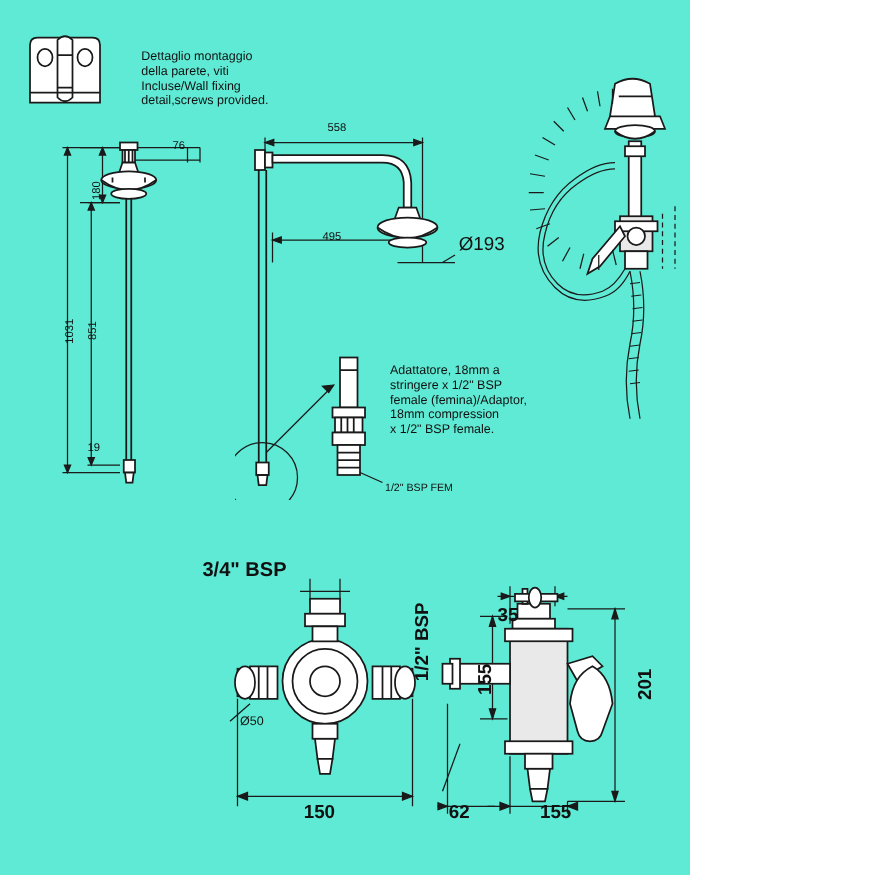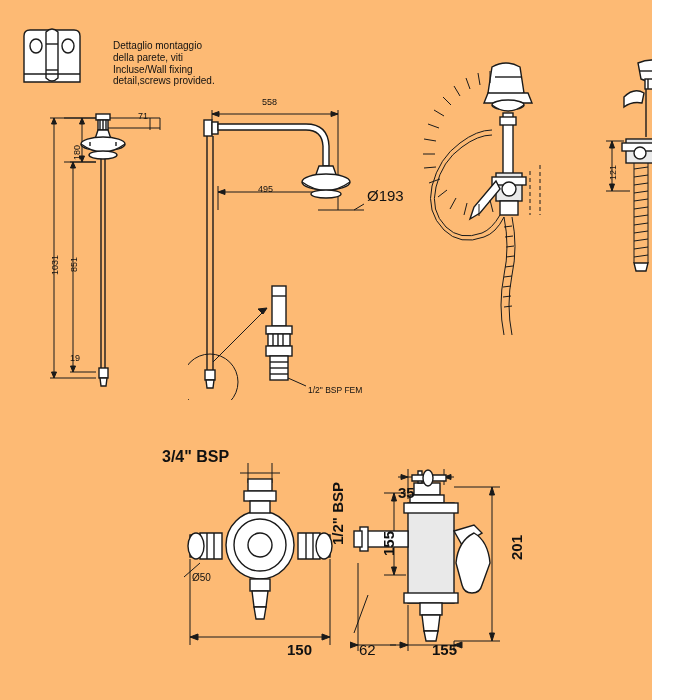--- a/index.html
+++ b/index.html
@@ -5,23 +5,23 @@
   html, body {
     margin: 0;
     padding: 0;
     background: #ffffff;
   }
   body {
     font-family: "Liberation Sans", sans-serif;
   }
   #sheet {
     position: relative;
-    width: 652px;
+    width: 552px;
     height: 700px;
-    background: #fdba74;
+    background: #5eead4;
     overflow: hidden;
   }
   .abs { position: absolute; }
   .lbl {
     position: absolute;
     font-family: "Liberation Sans", sans-serif;
     color: #111111;
     white-space: pre-line;
     line-height: 1.18;
   }
@@ -104,21 +104,21 @@
         <line x1="50" y1="42" x2="50" y2="46"></line>
         <line x1="76" y1="42" x2="76" y2="46"></line>
 
         <line x1="61" y1="59" x2="61" y2="270"></line>
         <line x1="65" y1="59" x2="65" y2="270"></line>
         <rect x="59" y="268" width="9" height="10" class="fillw"></rect>
         <path class="fillw" d="M60,278 L67,278 L66,286 L61,286 Z"></path>
       </g>
     </g>
   </svg>
-  <div class="dim" style="left:138px;top:111px;font-size:9px;">71</div>
+  <div class="dim" style="left:138px;top:111px;font-size:9px;">76</div>
   <div class="dim vert" style="left:72px;top:160px;font-size:9px;transform:rotate(-90deg);">180</div>
   <div class="dim vert" style="left:50px;top:275px;font-size:9px;transform:rotate(-90deg);">1031</div>
   <div class="dim vert" style="left:69px;top:272px;font-size:9px;transform:rotate(-90deg);">851</div>
   <div class="dim" style="left:70px;top:353px;font-size:9px;">19</div>
 
   <svg class="abs" style="left:188px;top:100px;" width="200" height="300">
     <g class="ln">
       <g class="thin">
 
         <line x1="24" y1="20" x2="24" y2="10"></line>
@@ -180,20 +180,25 @@
       <line x1="30" y1="96" x2="48" y2="104"></line>
     </g>
   </svg>
 
   <svg class="abs" style="left:205px;top:300px;" width="80" height="70">
     <g class="ln thin">
       <line x1="8" y1="62" x2="62" y2="8"></line>
       <path d="M62,8 l-9,1 l5,5 z" fill="#1a1a1a"></path>
     </g>
   </svg>
+  <div class="lbl" style="left:312px;top:291px;font-size:10px;">Adattatore, 18mm a
+stringere x 1/2" BSP
+female (femina)/Adaptor,
+18mm compression
+x 1/2" BSP female.</div>
   <div class="lbl" style="left:308px;top:385px;font-size:8.5px;">1/2" BSP FEM</div>
 
   <svg class="abs" style="left:400px;top:55px;" width="180" height="300">
     <g class="ln">
 
       <g class="med">
         <path class="fillw" d="M92,12 q14,-8 28,0 l4,26 q-18,8 -36,0 Z"></path>
         <line x1="95" y1="22" x2="121" y2="22"></line>
         <path class="fillw" d="M88,38 L128,38 L132,48 L84,48 Z"></path>
         <ellipse cx="108" cy="50" rx="16" ry="5" class="fillw"></ellipse>
@@ -357,21 +362,21 @@
         <line x1="30" y1="104" x2="30" y2="190"></line>
         <line x1="170" y1="104" x2="170" y2="190"></line>
         <line x1="30" y1="182" x2="170" y2="182"></line>
         <path d="M30,182 l8,-3 l0,6 z" fill="#1a1a1a"></path>
         <path d="M170,182 l-8,-3 l0,6 z" fill="#1a1a1a"></path>
       </g>
     </g>
   </svg>
   <div class="dim" style="left:162px;top:448px;font-size:16px;font-weight:bold;">3/4" BSP</div>
   <div class="dim" style="left:192px;top:572px;font-size:10px;">Ø50</div>
-  <div class="dim" style="left:243px;top:641px;font-size:15px;font-weight:bold;margin-left:44px;">150</div>
+  <div class="dim" style="left:243px;top:641px;font-size:15px;font-weight:bold;">150</div>
 
   <svg class="abs" style="left:350px;top:455px;" width="200" height="210">
     <g class="ln">
 
       <g class="thin">
         <line x1="58" y1="14" x2="58" y2="44"></line>
         <line x1="94" y1="14" x2="94" y2="30"></line>
         <line x1="48" y1="22" x2="104" y2="22"></line>
         <path d="M58,22 l-7,-2.5 l0,5 z" fill="#1a1a1a"></path>
         <path d="M94,22 l7,-2.5 l0,5 z" fill="#1a1a1a"></path>
@@ -423,16 +428,16 @@
         <rect x="70" y="148" width="22" height="12" class="fillw"></rect>
         <path class="fillw" d="M72,160 L90,160 L88,176 L74,176 Z"></path>
         <path class="fillw" d="M74,176 L88,176 L86,186 L76,186 Z"></path>
       </g>
     </g>
   </svg>
   <div class="dim" style="left:398px;top:452px;font-size:15px;font-weight:bold;margin-top:32px;">35</div>
   <div class="dim vert" style="left:329px;top:545px;font-size:15px;font-weight:bold;transform:rotate(-90deg);">1/2" BSP</div>
   <div class="dim vert" style="left:380px;top:556px;font-size:15px;font-weight:bold;transform:rotate(-90deg);">155</div>
   <div class="dim vert" style="left:508px;top:560px;font-size:15px;font-weight:bold;transform:rotate(-90deg);">201</div>
-  <div class="dim" style="left:359px;top:641px;font-size:15px;font-weight:normal;">62</div>
+  <div class="dim" style="left:359px;top:641px;font-size:15px;font-weight:bold;">62</div>
   <div class="dim" style="left:432px;top:641px;font-size:15px;font-weight:bold;">155</div>
 
 </div>
 
 </body></html>

